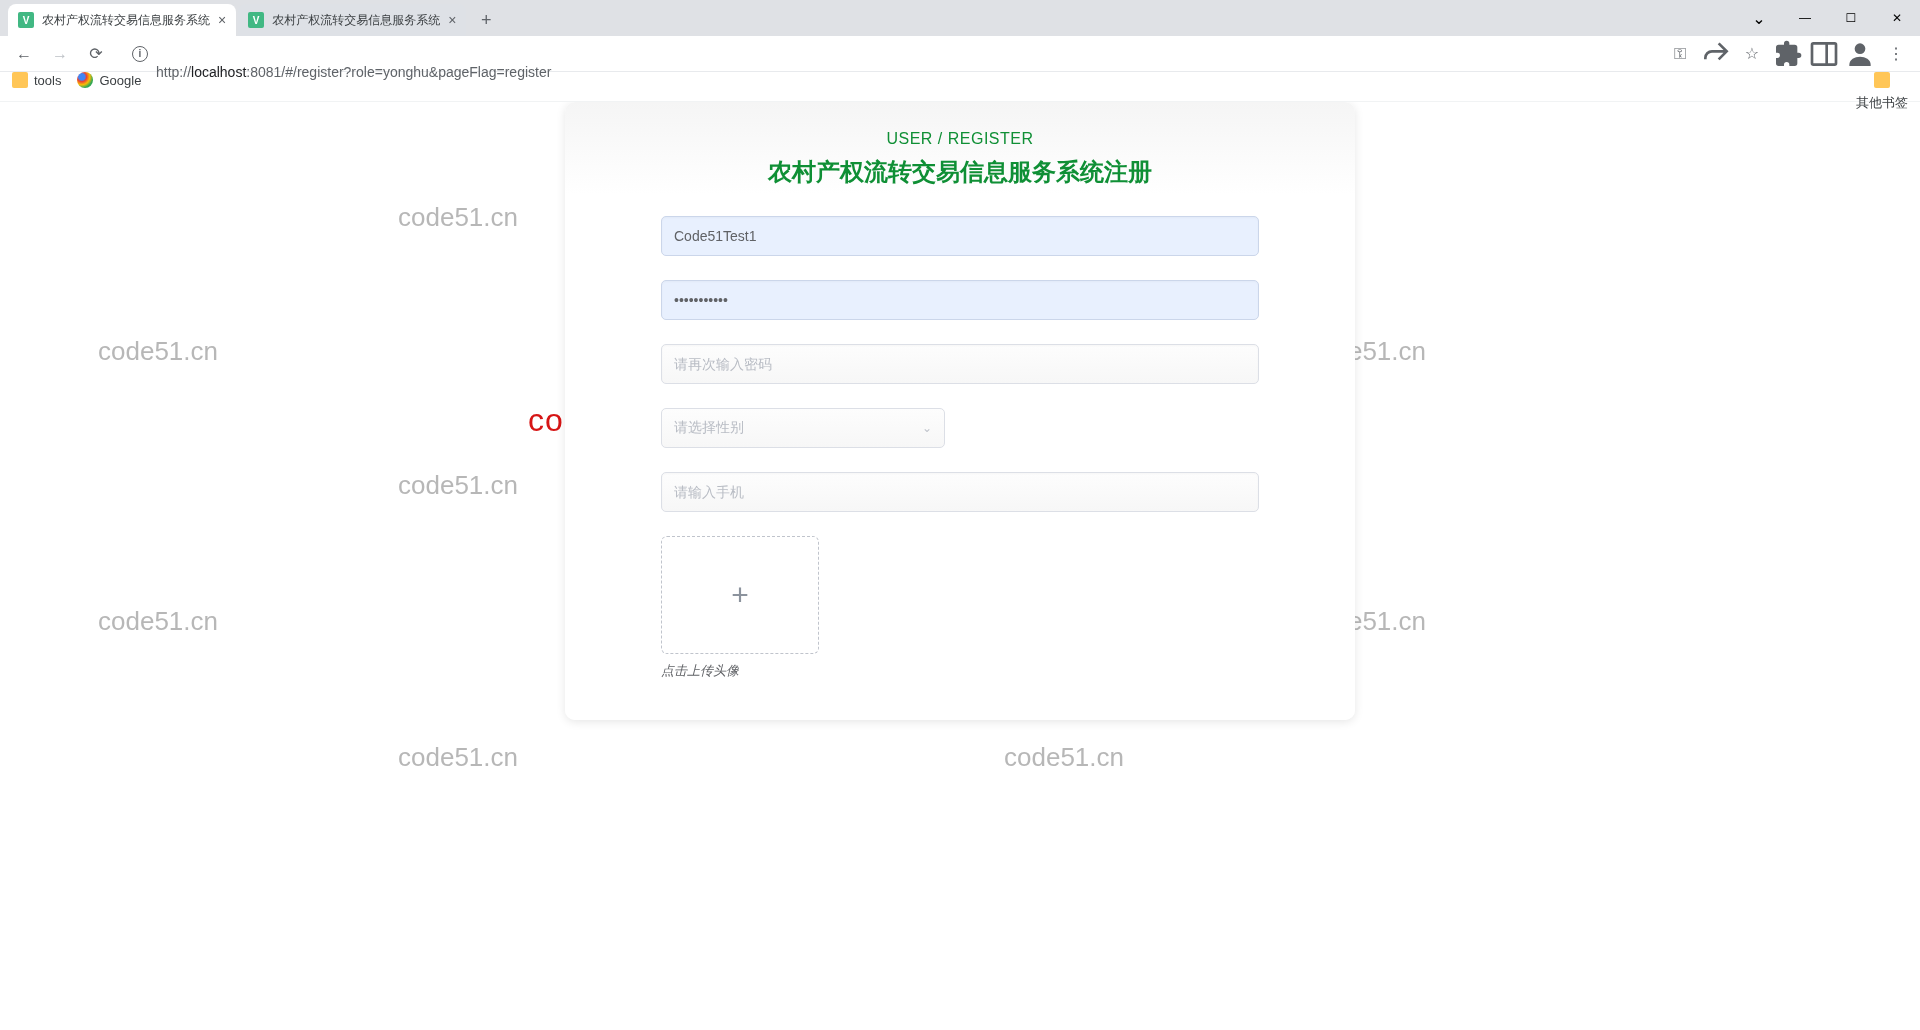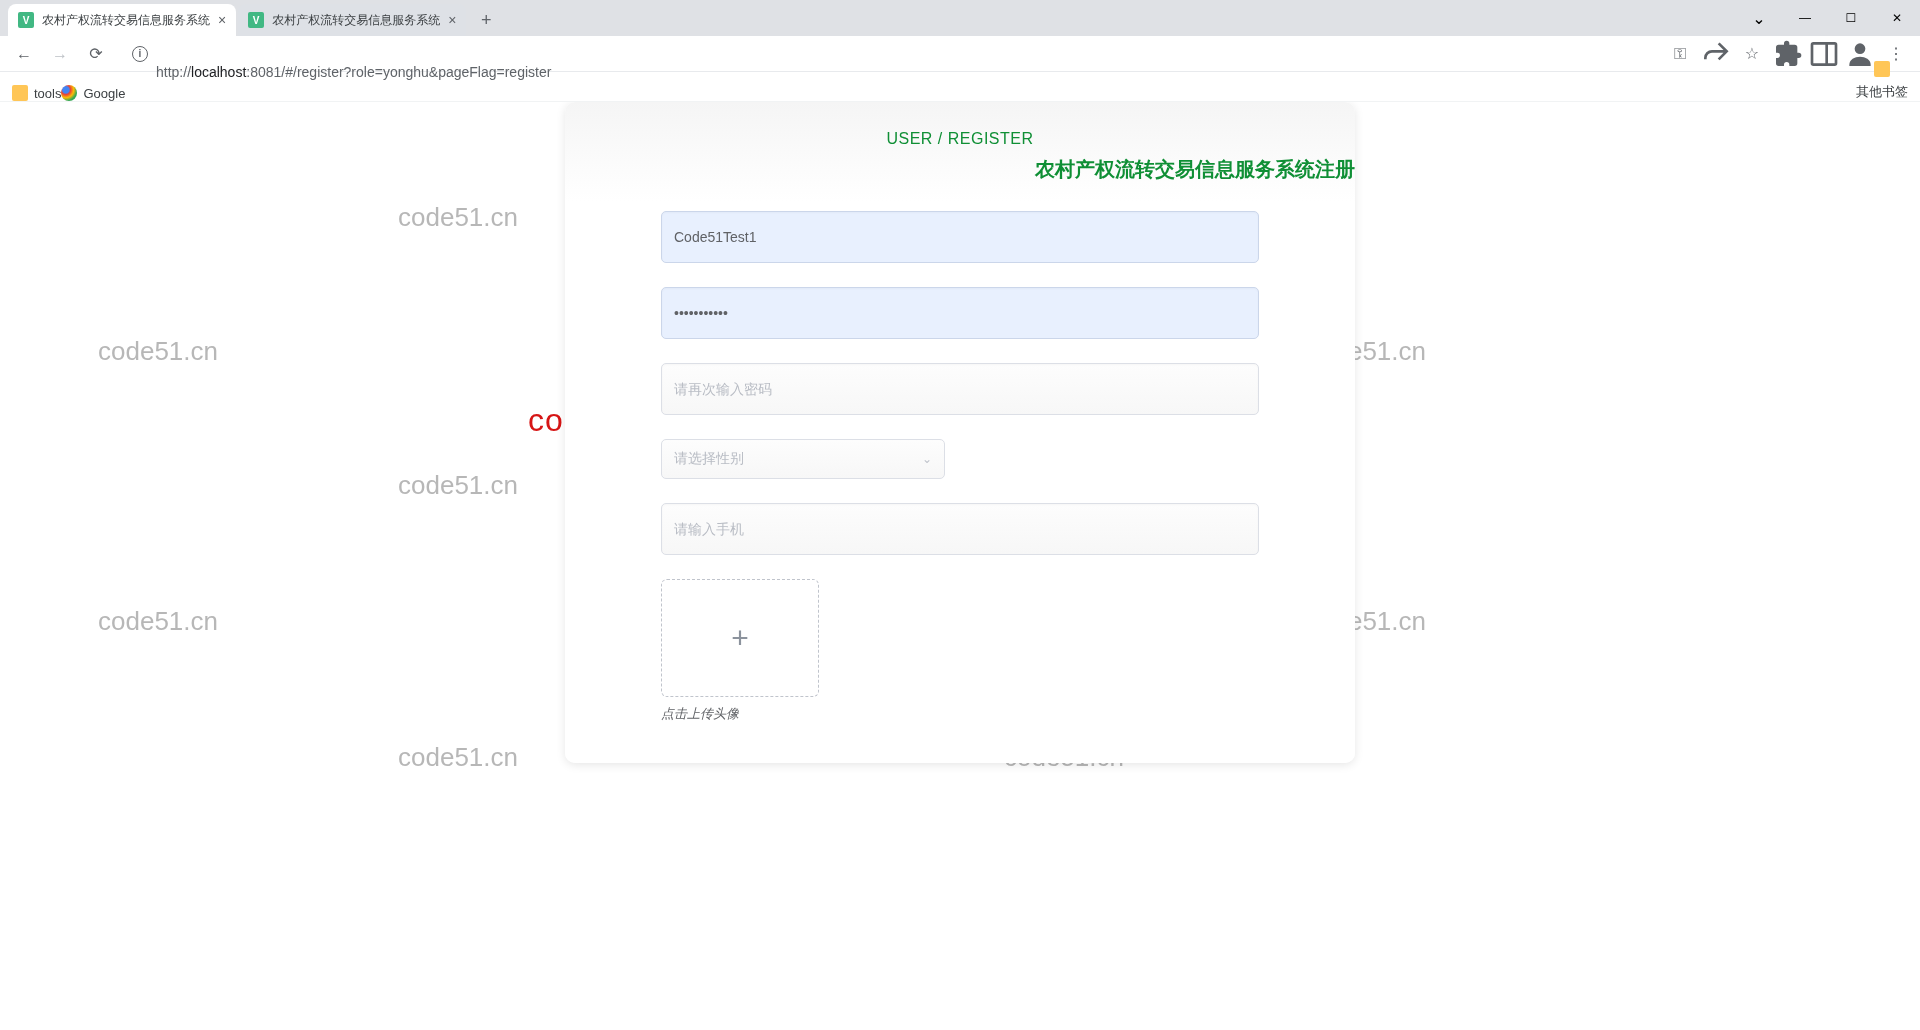--- a/index.html
+++ b/index.html
@@ -20,39 +20,39 @@
     .toolbar { background: #fff; height: 36px; display: flex; align-items: center; padding: 0 8px; border-bottom: 1px solid #e8eaed; gap: 4px; }
     .nav-btn { width: 32px; height: 32px; display: flex; align-items: center; justify-content: center; color: #5f6368; font-size: 16px; cursor: pointer; border-radius: 50%; }
     .nav-btn.disabled { color: #bdc1c6; }
     .url-bar { flex: 1; height: 30px; display: flex; align-items: center; padding: 0 12px; font-size: 14px; color: #3c4043; margin: 0 4px; gap: 8px; }
     .url-info-icon { width: 16px; height: 16px; border: 1.5px solid #5f6368; border-radius: 50%; display: flex; align-items: center; justify-content: center; font-size: 10px; font-weight: bold; color: #5f6368; }
     .url-text { flex: 1; margin-top: 36px; }
     .url-host { color: #202124; }
     .url-path { color: #5f6368; }
     .toolbar-icon { width: 32px; height: 32px; display: flex; align-items: center; justify-content: center; color: #5f6368; font-size: 16px; cursor: pointer; }
 
-    .bookmarks-bar { background: #fff; height: 30px; display: flex; align-items: flex-end; padding: 0 12px; font-size: 13px; color: #3c4043; border-bottom: 1px solid #f1f3f4; }
+    .bookmarks-bar { background: #fff; height: 30px; display: flex; align-items: flex-start; padding: 0 12px; gap: 16px; font-size: 13px; color: #3c4043; border-bottom: 1px solid #f1f3f4; }
     .bookmark { display: flex; align-items: center; gap: 6px; cursor: pointer; }
     .bm-icon { width: 16px; height: 16px; border-radius: 2px; }
     .bm-icon.folder { background: #ffc657; }
     .bm-icon.google { background: radial-gradient(circle at 30% 30%, #4285f4 20%, #ea4335 30%, #fbbc05 50%, #34a853 70%); border-radius: 50%; }
     .other-bookmarks { margin-left: auto; flex-direction: column; }
 
     
     .page { position: relative; height: calc(1030px - 102px); overflow-y: auto; }
     .watermark { position: absolute; color: #b7b7b7; font-size: 26px; user-select: none; pointer-events: none; font-family: Liberation Sans, sans-serif; }
     .overlay-red { position: absolute; color: #d61515; font-size: 32px; pointer-events: none; font-weight: 500; letter-spacing: 1px; }
 
     .card { width: 790px; margin: 0 auto; background: linear-gradient(180deg, #f5f5f5 0%, #fff 15%, #fff 100%); border-radius: 10px; box-shadow: 0 2px 10px rgba(0,0,0,0.1); padding: 28px 0 40px 0; position: relative; }
     .card-header { text-align: center; color: #0f8f35; }
     .card-header .eng { font-size: 16px; font-weight: 400; letter-spacing: 0.5px; }
-    .card-header .cn { font-size: 20px; font-weight: 700; margin-top: 8px; text-align: right; }
+    .card-header .cn { font-size: 24px; font-weight: 700; margin-top: 8px; }
 
     .form-col { display: flex; flex-direction: column; align-items: flex-start; gap: 24px; margin-top: 28px; padding-left: 96px; }
-    .finput { width: 598px; height: 52px; border: 1px solid #dcdfe6; border-radius: 5px; padding: 0 12px; font-size: 14px; outline: none; color: #606266; background: linear-gradient(180deg, #fdfdfd, #f7f7f7); box-shadow: inset 0 1px 2px rgba(0,0,0,0.03); }
+    .finput { width: 598px; height: 40px; border: 1px solid #dcdfe6; border-radius: 5px; padding: 0 12px; font-size: 14px; outline: none; color: #606266; background: linear-gradient(180deg, #fdfdfd, #f7f7f7); box-shadow: inset 0 1px 2px rgba(0,0,0,0.03); }
     .finput::placeholder { color: #b8bcc4; }
     .finput.autofill { background: #e8f0fe; border-color: #cbd6ea; }
     .fselect { width: 284px; height: 40px; border: 1px solid #dcdfe6; border-radius: 5px; padding: 0 12px; font-size: 14px; color: #b8bcc4; display: flex; align-items: center; justify-content: space-between; cursor: pointer; background: linear-gradient(180deg,#fdfdfd,#f7f7f7); }
     .fselect .chev { color: #c0c4cc; font-size: 12px; }
 
     .uploader { width: 158px; height: 118px; border: 1px dashed #c0c4cc; border-radius: 6px; display: flex; align-items: center; justify-content: center; cursor: pointer; }
     .uploader-plus { font-size: 30px; color: #8c939d; font-weight: 300; }
     .uploader-label { font-size: 13px; color: #606266; margin-top: 8px; font-style: italic; }
   </style>
 </head>

